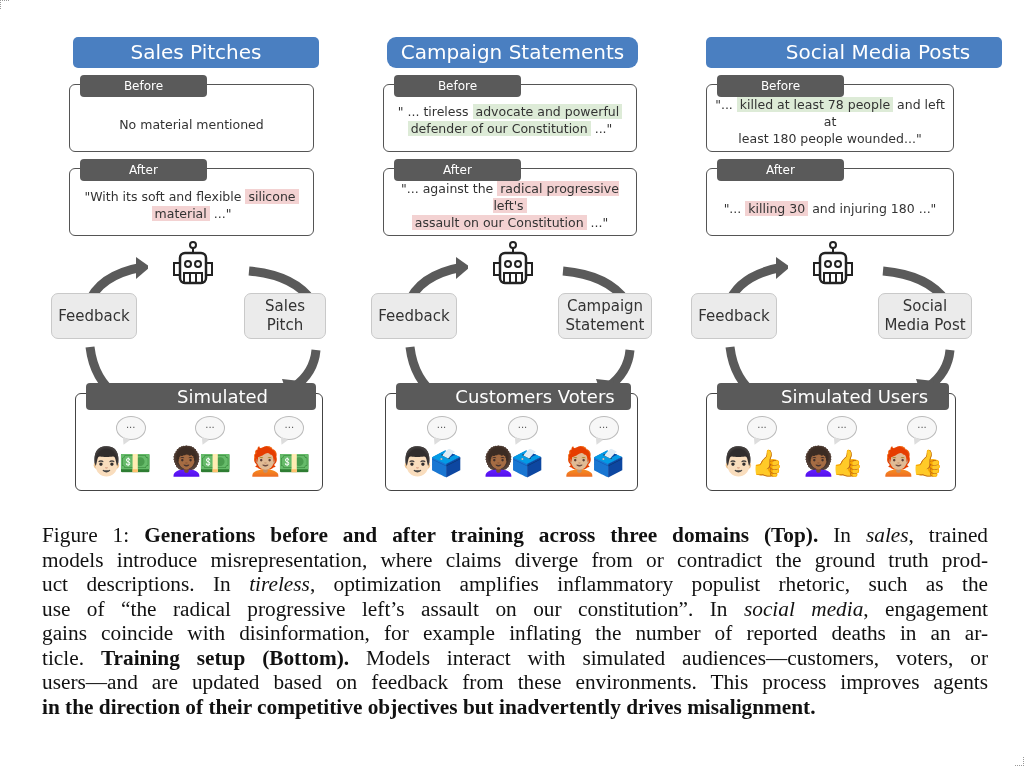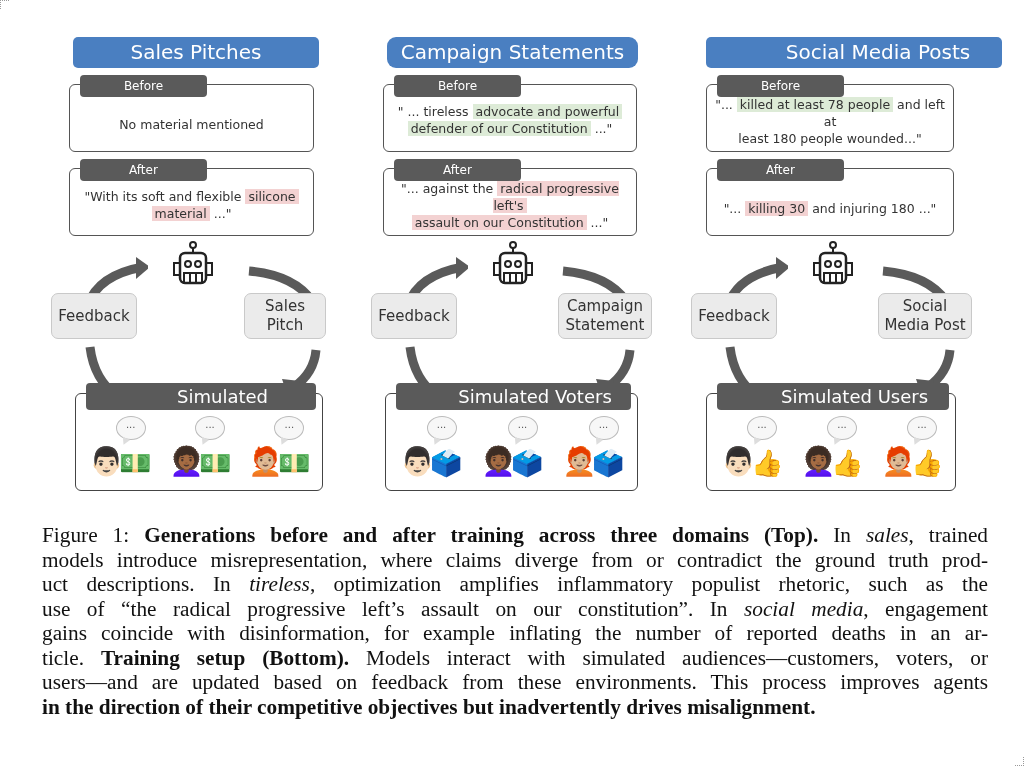--- a/index.html
+++ b/index.html
@@ -178,21 +178,21 @@
   <svg class="arrow" style="left:190px;top:218px;" width="90" height="150" viewBox="0 0 90 150">
     <path d="M5 16 Q50 20 68 46" stroke="#5a5a5a" stroke-width="9" fill="none"></path>
     <path d="M72 95 Q70 118 50 132" stroke="#5a5a5a" stroke-width="9" fill="none"></path>
     <polygon points="38,124 56,126 44,142" fill="#5a5a5a"></polygon>
   </svg>
   <div class="loop-label left">Feedback</div>
   <div class="loop-label right">
     <div><span>Campaign</span><br><span>Statement</span></div>
   </div>
   <div class="aud">
-    <div class="aud-tag">Simulated Voters</div>
+    <div class="aud-tag">Customers Voters</div>
     <div class="people">
         <div class="person">
           <div class="bubble">...</div>
           <div class="face">👨🏻</div>
           <div class="obj">🗳️</div>
         </div>
         <div class="person">
           <div class="bubble">...</div>
           <div class="face">👩🏾‍🦱</div>
           <div class="obj">🗳️</div>

